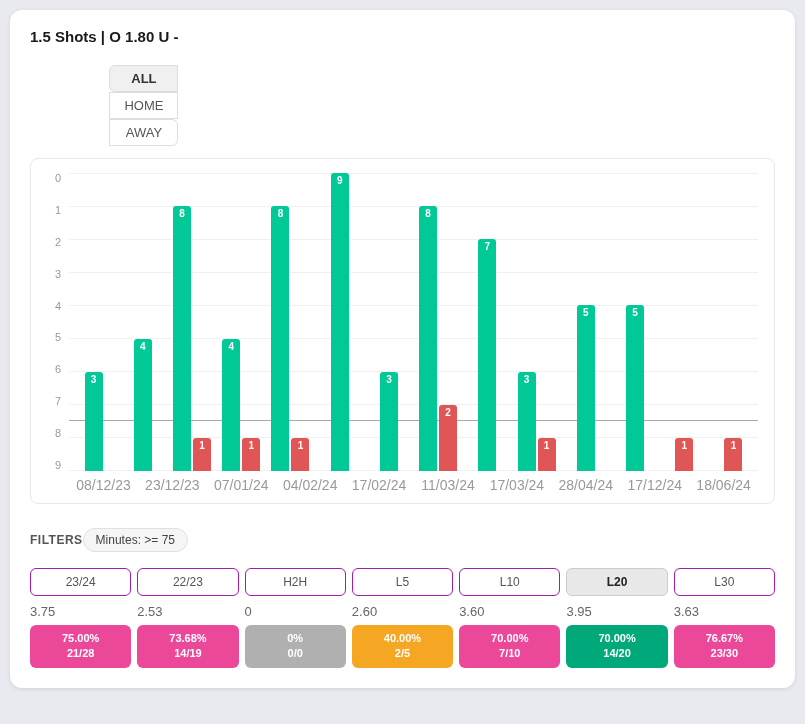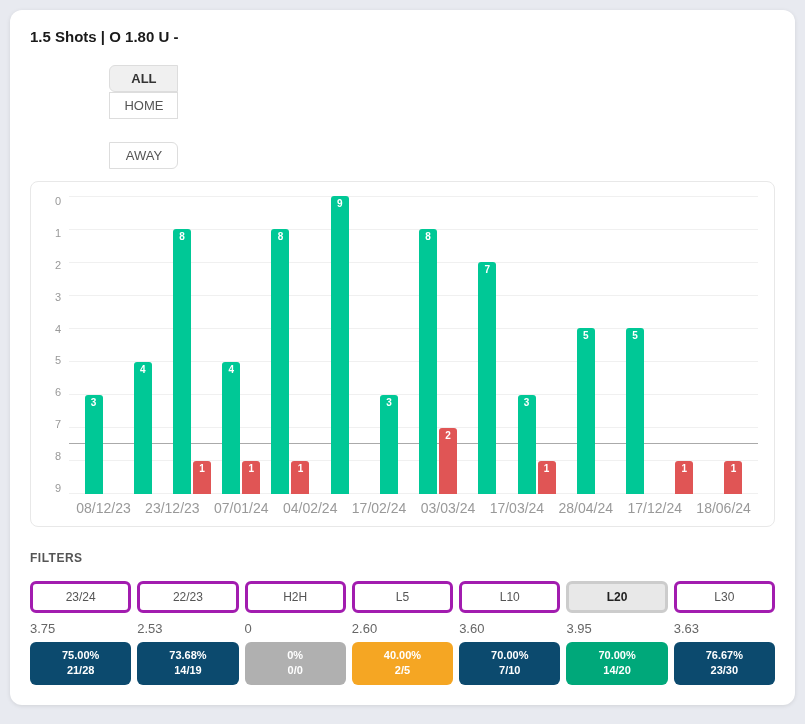--- a/index.html
+++ b/index.html
@@ -51,21 +51,21 @@
     .filter-btn {
       padding: 5px 14px;
       font-size: 13px;
       font-weight: 500;
       border: 1px solid #ddd;
       background: #fff;
       cursor: pointer;
       color: #555;
     }
     .filter-btn:first-child { border-radius: 6px 0 0 6px; }
-    .filter-btn:last-child { border-radius: 0 6px 6px 0; margin-top: 23px; }
+    .filter-btn:last-child { border-radius: 0 6px 6px 0; }
     .filter-btn.active {
       background: #f0f0f0;
       color: #333;
       font-weight: 600;
     }
 
     .chart-container {
       border: 1px solid #e8e8e8;
       border-radius: 8px;
       padding: 14px 16px 10px;
@@ -201,21 +201,21 @@
     .stats-tabs {
       display: flex;
       gap: 6px;
       justify-content: space-between;
       margin-bottom: 8px;
     }
     .stat-tab {
       flex: 1;
       text-align: center;
       padding: 6px 0;
-      border: 3px solid #a21caf;
+      border: 1px solid #a21caf;
       border-radius: 6px;
       font-size: 12px;
       font-weight: 500;
       color: #555;
       cursor: pointer;
       background: #fff;
     }
     .stat-tab.active {
       background: #e8e8e8;
       border-color: #ccc;
@@ -242,21 +242,21 @@
     .stat-badge {
       flex: 1;
       text-align: center;
       border-radius: 6px;
       padding: 6px 4px;
       font-size: 11px;
       font-weight: 700;
       color: #fff;
       line-height: 1.4;
     }
-    .badge-green { background: #0c4a6e; }
+    .badge-green { background: #ec4899; }
     .badge-orange { background: #f5a623; }
     .badge-gray { background: #b0b0b0; }
     .badge-dark-green { background: #00a87a; }
   </style>
 </head>
 <body>
 
 <div class="card">
 
   <div class="header">
@@ -432,32 +432,33 @@
             </div>
           </div>
         </div>
 
         <div class="x-labels">
           <span class="x-label">08/12/23</span>
           <span class="x-label">23/12/23</span>
           <span class="x-label">07/01/24</span>
           <span class="x-label">04/02/24</span>
           <span class="x-label">17/02/24</span>
-          <span class="x-label">03/03/24</span>
+          <span class="x-label">11/03/24</span>
           <span class="x-label">17/03/24</span>
           <span class="x-label">28/04/24</span>
           <span class="x-label">17/12/24</span>
           <span class="x-label">18/06/24</span>
         </div>
       </div>
     </div>
   </div>
 
   <div class="filters-section">
     <span class="filters-label">FILTERS</span>
+    <span class="filter-tag">Minutes: &gt;= 75</span>
   </div>
 
   <div class="stats-tabs">
     <button class="stat-tab">23/24</button>
     <button class="stat-tab">22/23</button>
     <button class="stat-tab">H2H</button>
     <button class="stat-tab">L5</button>
     <button class="stat-tab">L10</button>
     <button class="stat-tab active">L20</button>
     <button class="stat-tab">L30</button>

